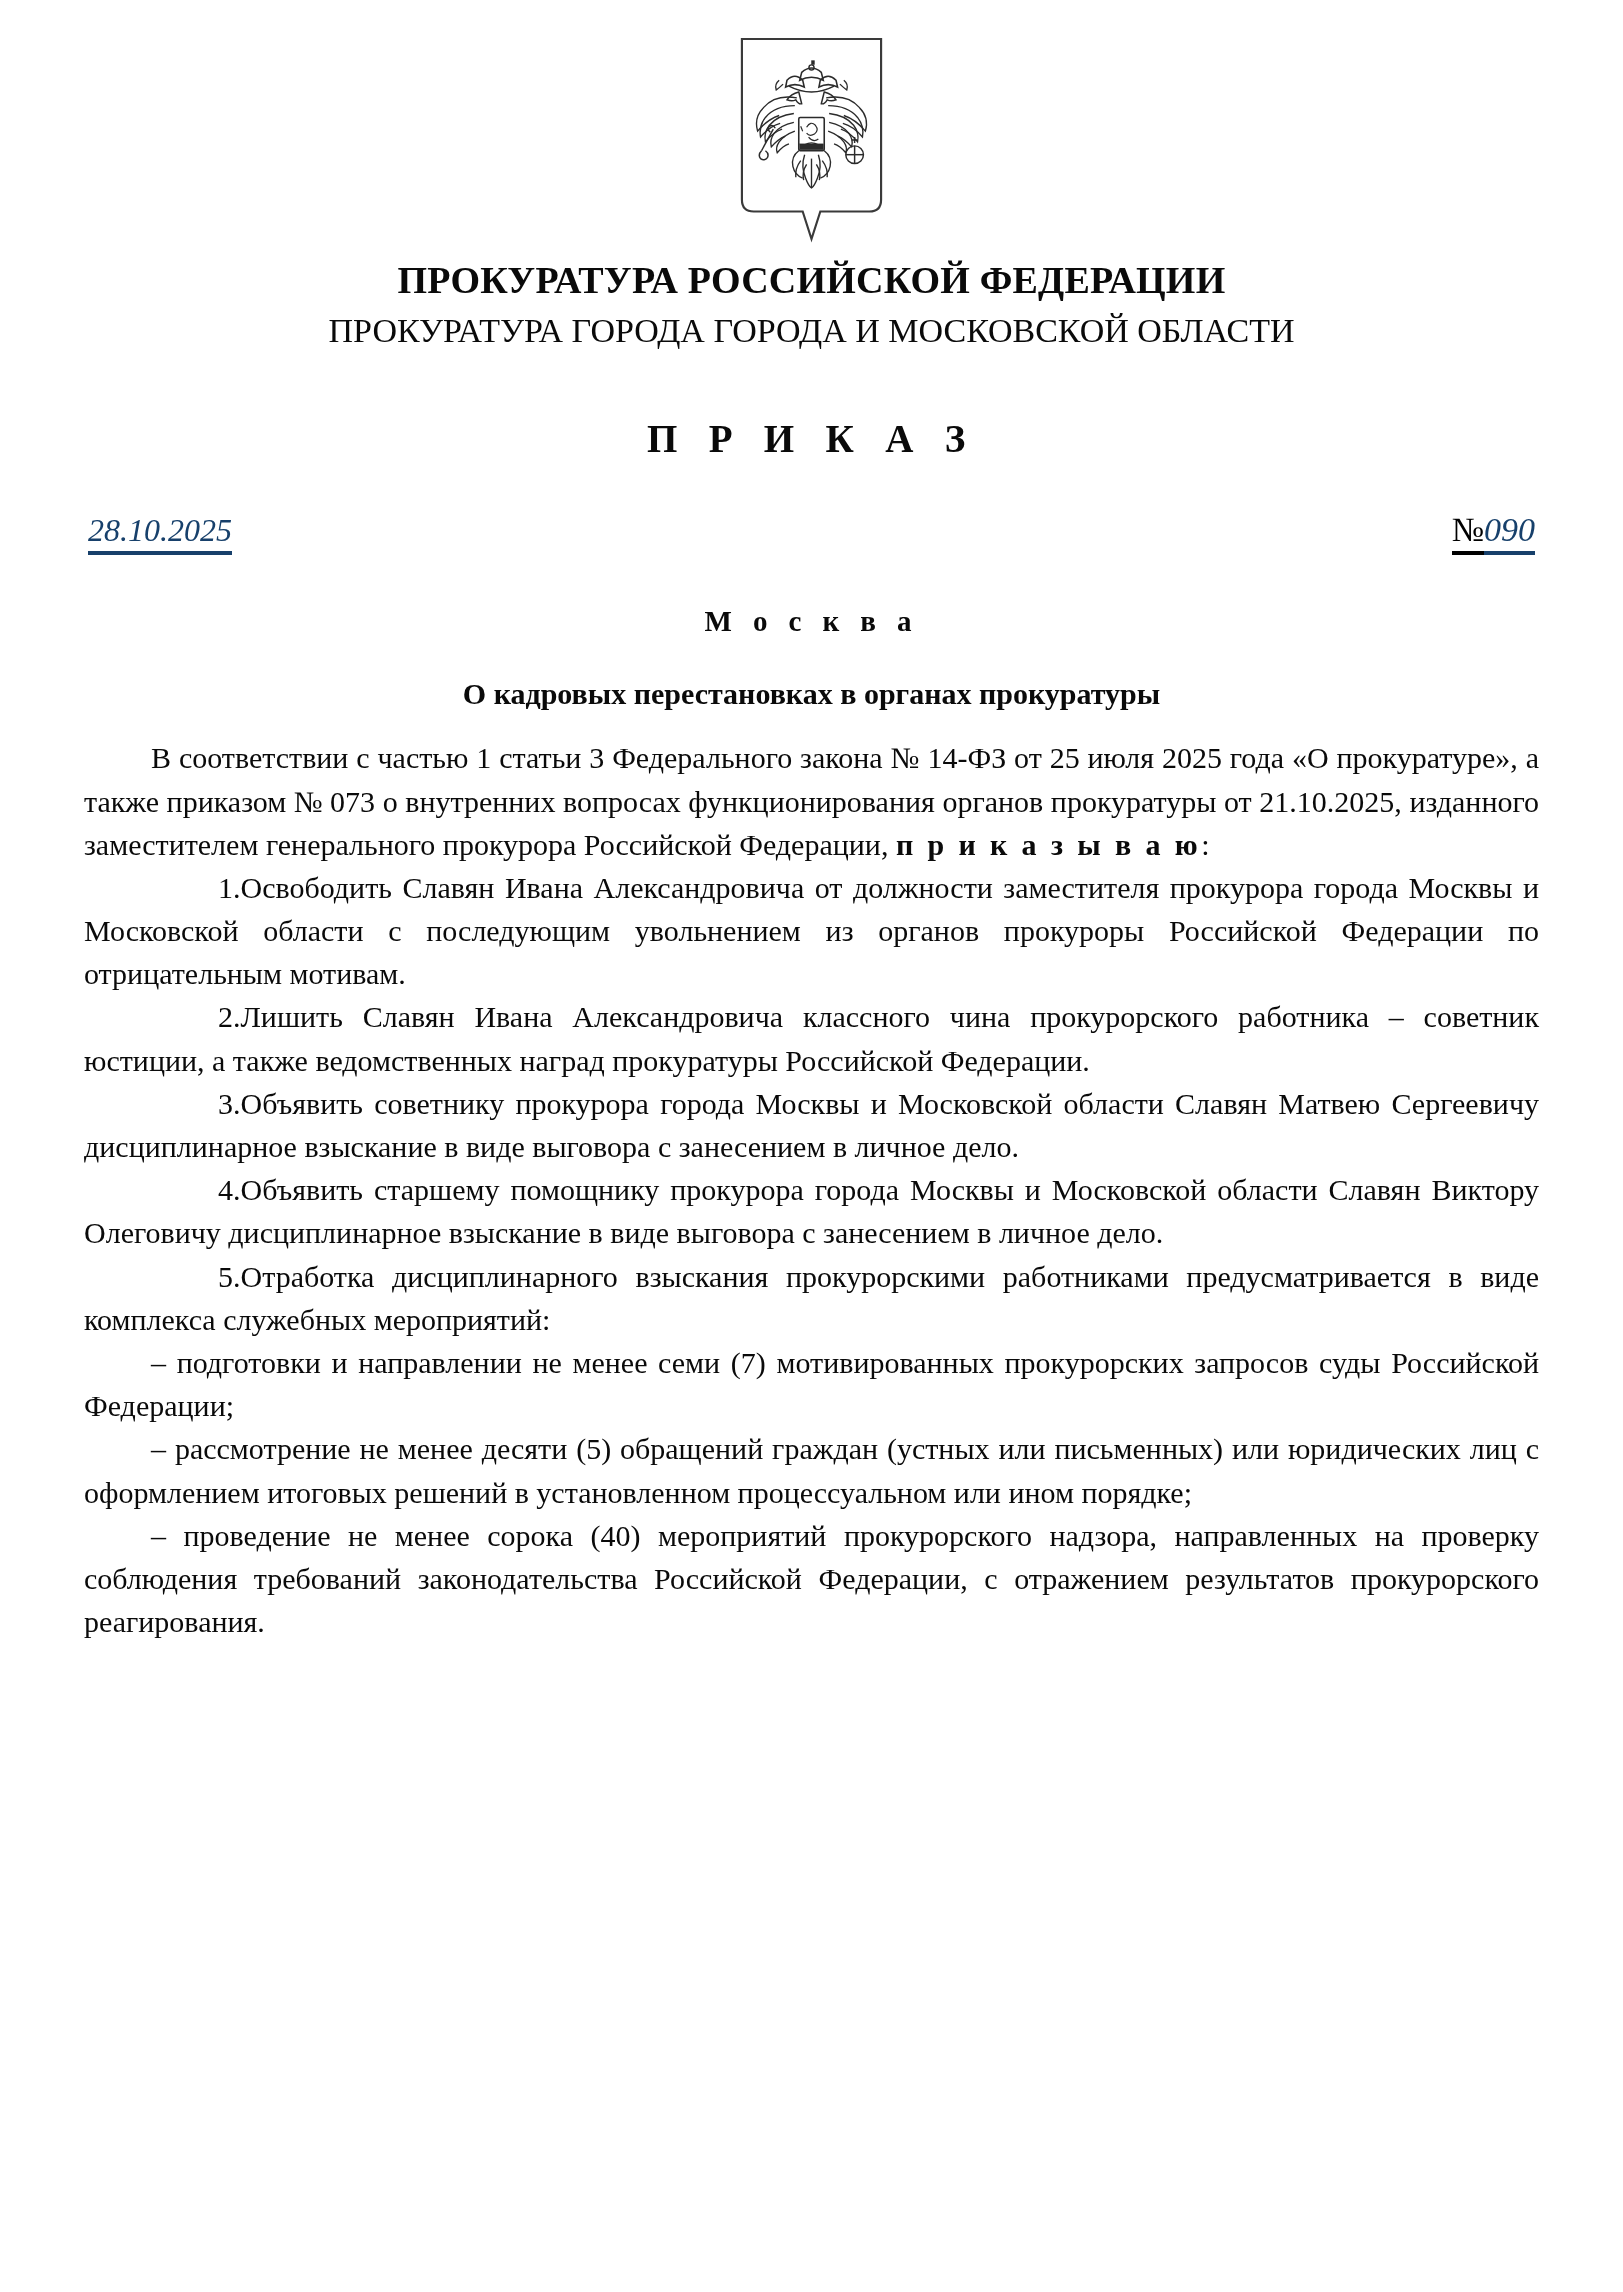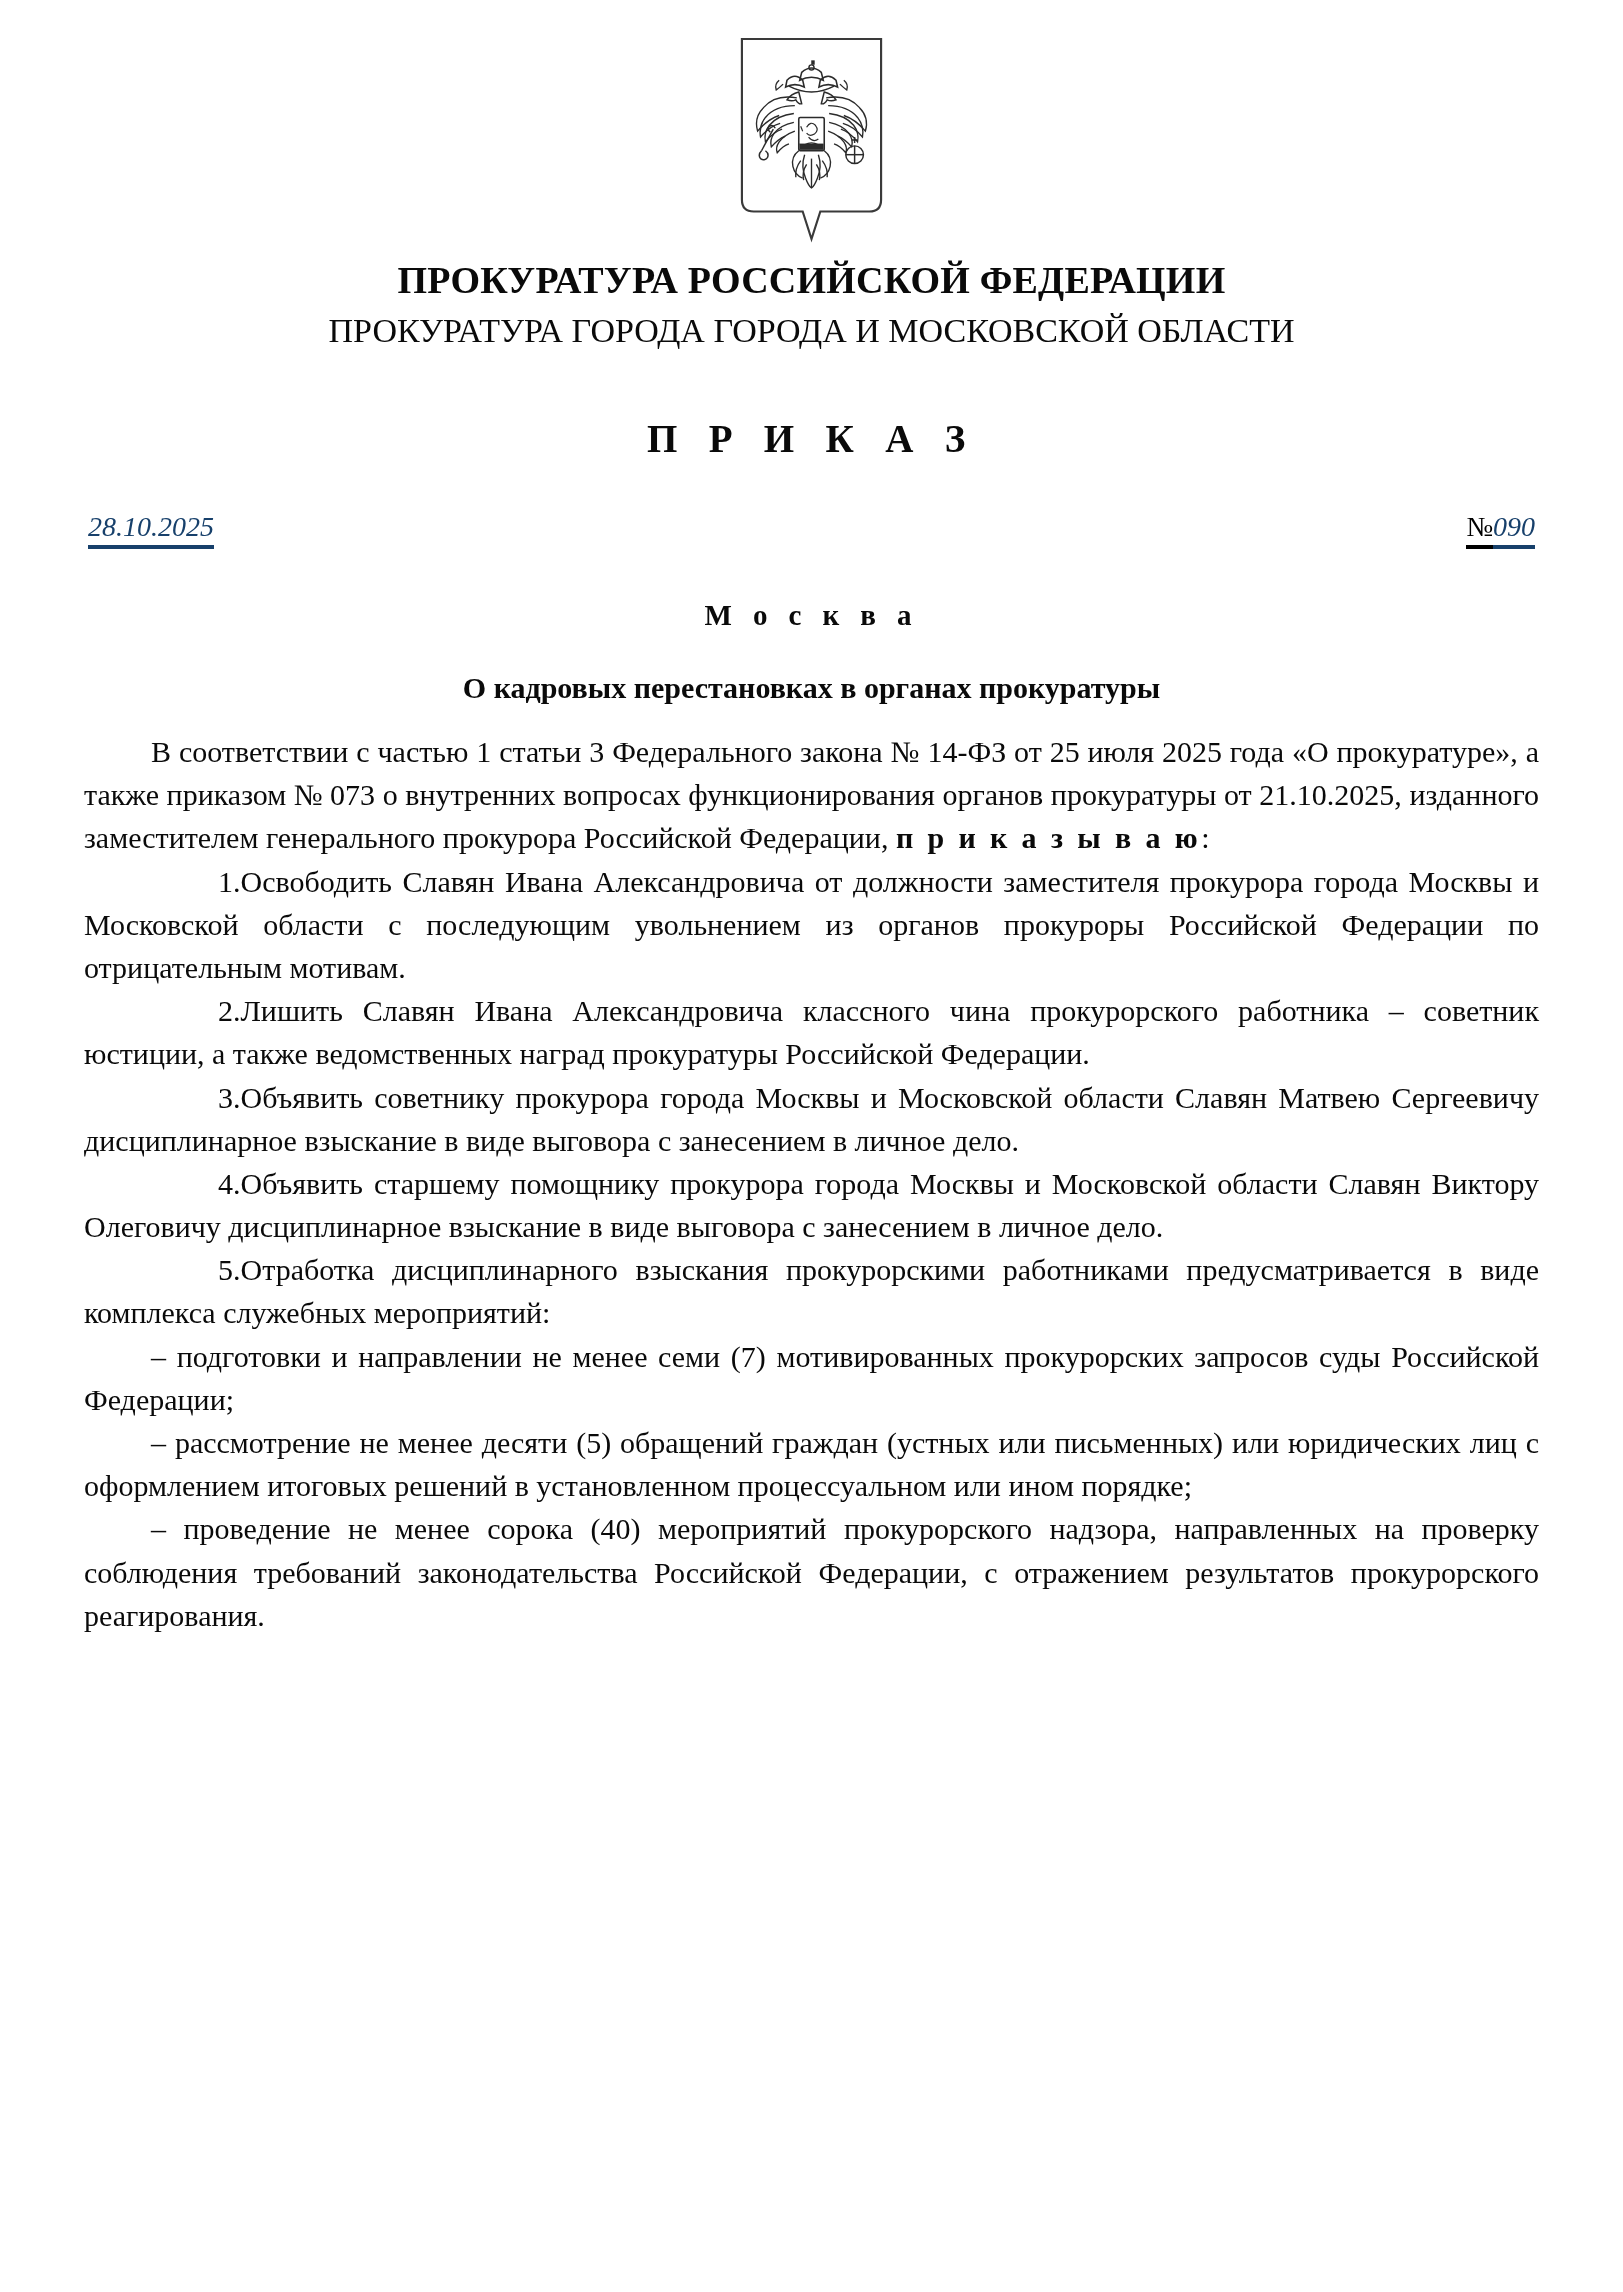--- a/index.html
+++ b/index.html
@@ -68,29 +68,29 @@
 
   
   .meta-row {
     display: flex;
     justify-content: space-between;
     align-items: baseline;
     margin: 51px 0 0 0;
     padding: 0 3.9px;
   }
   .meta-date {
-    font-size: 28px;
+    font-size: 32px;
     font-style: italic;
     color: #17406b;
     border-bottom: 4.9px solid #17406b;
     line-height: 1.05;
     padding-bottom: 2.9px;
   }
   .meta-number {
-    font-size: 28px;
+    font-size: 34px;
     line-height: 1.05;
     padding-bottom: 2.9px;
     white-space: nowrap;
   }
   .meta-number .num-sign {
     color: #000000;
     font-style: normal;
     border-bottom: 4.9px solid #000000;
     padding-bottom: 2.9px;
     display: inline-block;

